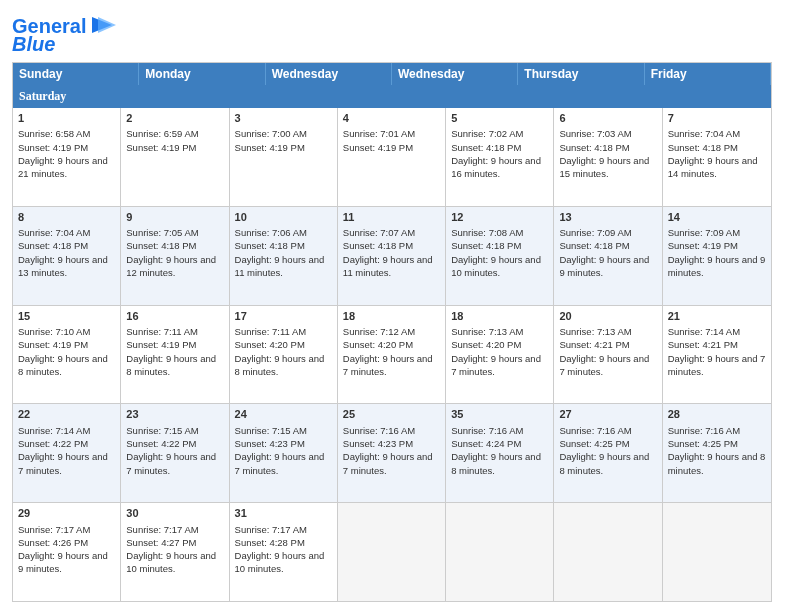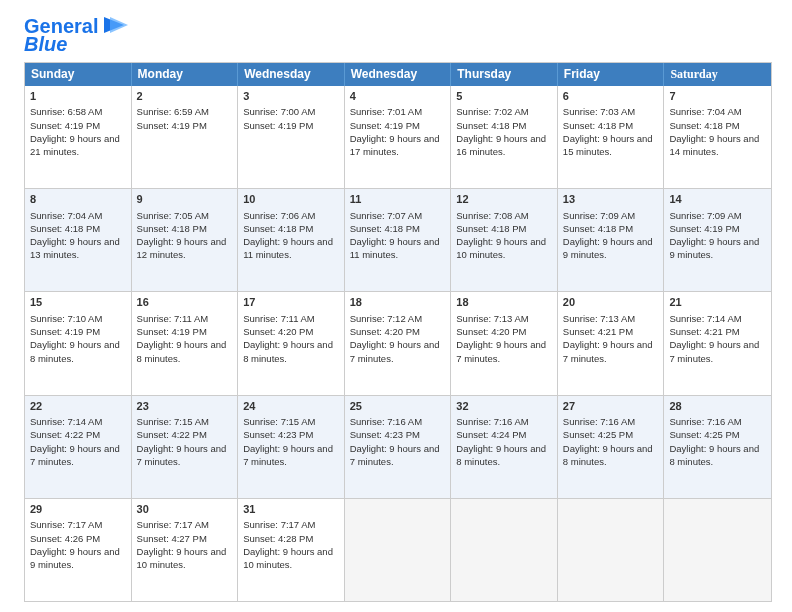--- a/index.html
+++ b/index.html
@@ -6,21 +6,21 @@
     body {
       font-family: Arial, sans-serif;
       background: #fff;
       width: 792px;
       height: 612px;
       overflow: hidden;
     }
     .page {
       width: 792px;
       height: 612px;
-      padding: 16px 20px 10px 24px;
+      padding: 16px 20px 10px 12px;
       display: flex;
       flex-direction: column;
     }
     .header {
       display: flex;
       justify-content: space-between;
       align-items: flex-start;
       margin-bottom: 8px;
     }
     .logo {
@@ -50,21 +50,21 @@
       margin-top: 2px;
     }
     .calendar {
       flex: 1;
       display: flex;
       flex-direction: column;
       border: 1px solid #ccc;
     }
     .cal-header {
       display: grid;
-      grid-template-columns: repeat(7, 1fr);
+      grid-template-columns: repeat(6, 1fr);
       background: #3d7ebf;
     }
     .cal-header-cell {
       color: #fff;
       font-size: 12px;
       font-weight: bold;
       padding: 4px 6px;
       text-align: left;
       border-right: 1px solid #5a9ad4;
     }
@@ -131,21 +131,21 @@
         <div class="cal-header-cell">Wednesday</div>
         <div class="cal-header-cell">Thursday</div>
         <div class="cal-header-cell">Friday</div>
         <div class="cal-header-cell">Saturday</div>
       </div>
     <div class="cal-body">
     <div class="cal-row">
           <div class="cal-cell"><span class="day-num">1</span><span>Sunrise: 6:58 AM</span><br><span>Sunset: 4:19 PM</span><br><span>Daylight: 9 hours and 21 minutes.</span></div>
           <div class="cal-cell"><span class="day-num">2</span><span>Sunrise: 6:59 AM</span><br><span>Sunset: 4:19 PM</span><br></div>
           <div class="cal-cell"><span class="day-num">3</span><span>Sunrise: 7:00 AM</span><br><span>Sunset: 4:19 PM</span><br></div>
-          <div class="cal-cell"><span class="day-num">4</span><span>Sunrise: 7:01 AM</span><br><span>Sunset: 4:19 PM</span><br><span>Daylight: 9 hours and 17 minutes.</span></div>
+          <div class="cal-cell"><span class="day-num">4</span><span>Sunrise: 7:01 AM</span><br><span>Sunset: 4:19 PM</span><br></div>
           <div class="cal-cell"><span class="day-num">5</span><span>Sunrise: 7:02 AM</span><br><span>Sunset: 4:18 PM</span><br><span>Daylight: 9 hours and 16 minutes.</span></div>
           <div class="cal-cell"><span class="day-num">6</span><span>Sunrise: 7:03 AM</span><br><span>Sunset: 4:18 PM</span><br><span>Daylight: 9 hours and 15 minutes.</span></div>
           <div class="cal-cell"><span class="day-num">7</span><span>Sunrise: 7:04 AM</span><br><span>Sunset: 4:18 PM</span><br><span>Daylight: 9 hours and 14 minutes.</span></div>
         </div>
         <div class="cal-row alt-row">
           <div class="cal-cell"><span class="day-num">8</span><span>Sunrise: 7:04 AM</span><br><span>Sunset: 4:18 PM</span><br><span>Daylight: 9 hours and 13 minutes.</span></div>
           <div class="cal-cell"><span class="day-num">9</span><span>Sunrise: 7:05 AM</span><br><span>Sunset: 4:18 PM</span><br><span>Daylight: 9 hours and 12 minutes.</span></div>
           <div class="cal-cell"><span class="day-num">10</span><span>Sunrise: 7:06 AM</span><br><span>Sunset: 4:18 PM</span><br><span>Daylight: 9 hours and 11 minutes.</span></div>
           <div class="cal-cell"><span class="day-num">11</span><span>Sunrise: 7:07 AM</span><br><span>Sunset: 4:18 PM</span><br><span>Daylight: 9 hours and 11 minutes.</span></div>
           <div class="cal-cell"><span class="day-num">12</span><span>Sunrise: 7:08 AM</span><br><span>Sunset: 4:18 PM</span><br><span>Daylight: 9 hours and 10 minutes.</span></div>
@@ -159,21 +159,21 @@
           <div class="cal-cell"><span class="day-num">18</span><span>Sunrise: 7:12 AM</span><br><span>Sunset: 4:20 PM</span><br><span>Daylight: 9 hours and 7 minutes.</span></div>
           <div class="cal-cell"><span class="day-num">18</span><span>Sunrise: 7:13 AM</span><br><span>Sunset: 4:20 PM</span><br><span>Daylight: 9 hours and 7 minutes.</span></div>
           <div class="cal-cell"><span class="day-num">20</span><span>Sunrise: 7:13 AM</span><br><span>Sunset: 4:21 PM</span><br><span>Daylight: 9 hours and 7 minutes.</span></div>
           <div class="cal-cell"><span class="day-num">21</span><span>Sunrise: 7:14 AM</span><br><span>Sunset: 4:21 PM</span><br><span>Daylight: 9 hours and 7 minutes.</span></div>
         </div>
         <div class="cal-row alt-row">
           <div class="cal-cell"><span class="day-num">22</span><span>Sunrise: 7:14 AM</span><br><span>Sunset: 4:22 PM</span><br><span>Daylight: 9 hours and 7 minutes.</span></div>
           <div class="cal-cell"><span class="day-num">23</span><span>Sunrise: 7:15 AM</span><br><span>Sunset: 4:22 PM</span><br><span>Daylight: 9 hours and 7 minutes.</span></div>
           <div class="cal-cell"><span class="day-num">24</span><span>Sunrise: 7:15 AM</span><br><span>Sunset: 4:23 PM</span><br><span>Daylight: 9 hours and 7 minutes.</span></div>
           <div class="cal-cell"><span class="day-num">25</span><span>Sunrise: 7:16 AM</span><br><span>Sunset: 4:23 PM</span><br><span>Daylight: 9 hours and 7 minutes.</span></div>
-          <div class="cal-cell"><span class="day-num">32</span><span>Sunrise: 7:16 AM</span><br><span>Sunset: 4:24 PM</span><br><span>Daylight: 9 hours and 8 minutes.</span></div>
+          <div class="cal-cell"><span class="day-num">35</span><span>Sunrise: 7:16 AM</span><br><span>Sunset: 4:24 PM</span><br><span>Daylight: 9 hours and 8 minutes.</span></div>
           <div class="cal-cell"><span class="day-num">27</span><span>Sunrise: 7:16 AM</span><br><span>Sunset: 4:25 PM</span><br><span>Daylight: 9 hours and 8 minutes.</span></div>
           <div class="cal-cell"><span class="day-num">28</span><span>Sunrise: 7:16 AM</span><br><span>Sunset: 4:25 PM</span><br><span>Daylight: 9 hours and 8 minutes.</span></div>
         </div>
         <div class="cal-row">
           <div class="cal-cell"><span class="day-num">29</span><span>Sunrise: 7:17 AM</span><br><span>Sunset: 4:26 PM</span><br><span>Daylight: 9 hours and 9 minutes.</span></div>
           <div class="cal-cell"><span class="day-num">30</span><span>Sunrise: 7:17 AM</span><br><span>Sunset: 4:27 PM</span><br><span>Daylight: 9 hours and 10 minutes.</span></div>
           <div class="cal-cell"><span class="day-num">31</span><span>Sunrise: 7:17 AM</span><br><span>Sunset: 4:28 PM</span><br><span>Daylight: 9 hours and 10 minutes.</span></div>
           <div class="cal-cell empty"></div>
           <div class="cal-cell empty"></div>
           <div class="cal-cell empty"></div>

